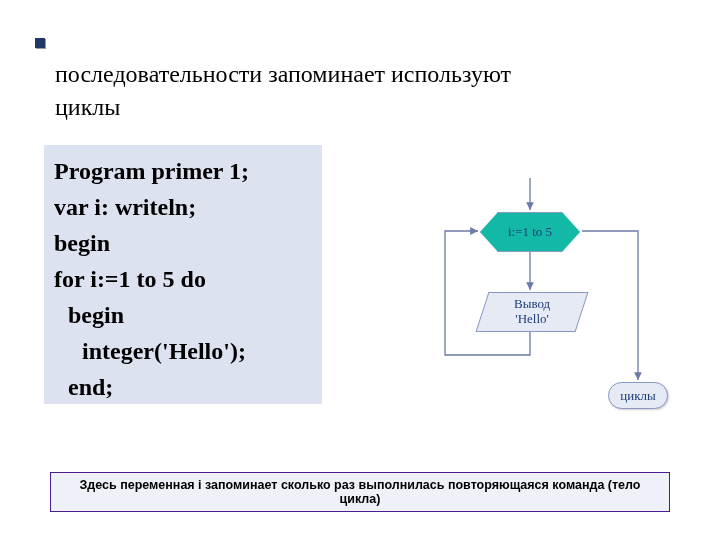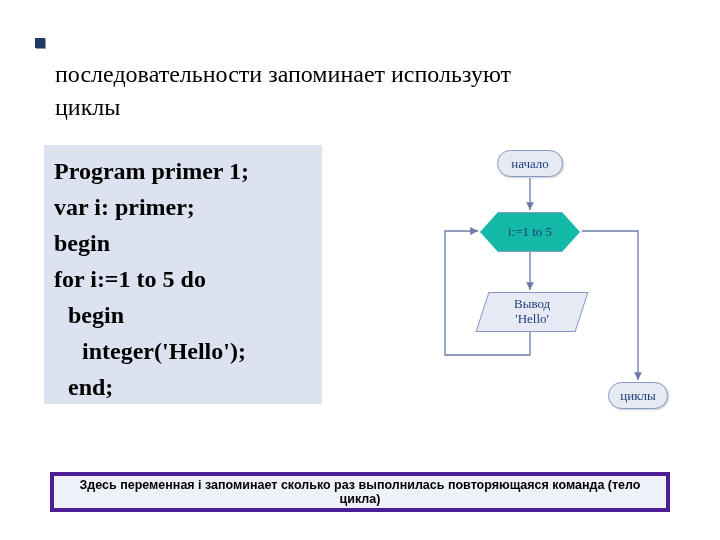--- a/index.html
+++ b/index.html
@@ -89,21 +89,21 @@
     height: 290px;
     overflow: visible;
   }
   .footer-note {
     position: absolute;
     left: 50px;
     top: 472px;
     width: 620px;
     height: 40px;
     background: #eef1f8;
-    border: 4px solid #4c1d95;
+    border: 1px solid #4c1d95;
     font-family: Arial, sans-serif;
     font-size: 12.5px;
     font-weight: bold;
     color: #000;
     display: flex;
     align-items: center;
     justify-content: center;
     padding: 0 12px;
     text-align: center;
   }
@@ -114,21 +114,21 @@
 <div class="bullet"></div>
 
 <div class="heading">
   <br>
   <span>последовательности запоминает используют</span><br>
   <span class="bold">циклы</span>
 </div>
 
 <div class="code-block">
   <div>Program primer 1;</div>
-  <div>var i: primer;</div>
+  <div>var i: writeln;</div>
   <div>begin</div>
   <div>for i:=1 to 5 do</div>
   <div class="ind1">begin</div>
   <div class="ind2">integer('Hello');</div>
   <div class="ind1">end;</div>
 </div>
 
 <div class="flowchart">
   <svg class="arrows">
     <defs>
@@ -139,23 +139,20 @@
 
     <line x1="130" y1="33" x2="130" y2="65" stroke="#6b7aa6" stroke-width="1.3" marker-end="url(#ah)"></line>
 
     <line x1="130" y1="107" x2="130" y2="145" stroke="#6b7aa6" stroke-width="1.3" marker-end="url(#ah)"></line>
 
     <polyline points="130,187 130,210 45,210 45,86 78,86" fill="none" stroke="#6b7aa6" stroke-width="1.3" marker-end="url(#ah)"></polyline>
 
     <polyline points="182,86 238,86 238,235" fill="none" stroke="#6b7aa6" stroke-width="1.3" marker-end="url(#ah)"></polyline>
   </svg>
 
-  <div class="shape terminal" style="left:97px; top:5px; width:66px; height:27px;">
-    <span>начало</span>
-  </div>
 
   <div class="shape hexagon" style="left:80px; top:67px;">
     <span>i:=1 to 5</span>
   </div>
 
   <div class="shape parallel" style="left:82px; top:147px;">
     <span style="white-space:pre-line; line-height:1.15;">Вывод
 'Hello'</span>
   </div>
 

